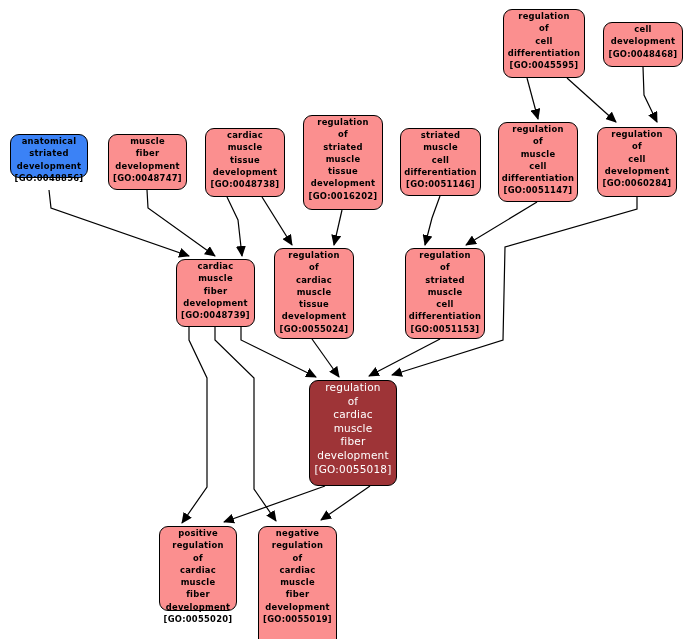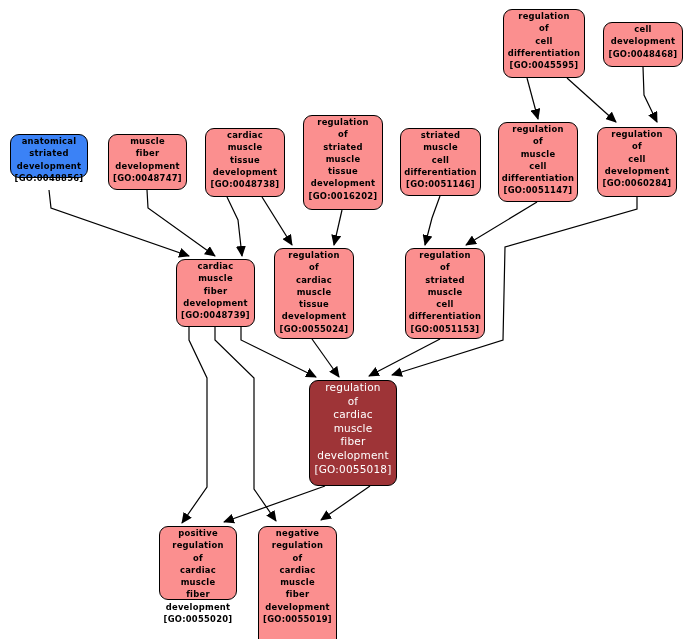--- a/index.html
+++ b/index.html
@@ -157,21 +157,21 @@
     </div>
     <div class="node focus" title="regulation of cardiac muscle fiber development [GO:0055018]" style="left: 309px; top: 380px; width: 88px; height: 106px; background: rgb(158, 52, 55); color: rgb(255, 255, 255);">
       <span>regulation</span>
       <span>of</span>
       <span>cardiac</span>
       <span>muscle</span>
       <span>fiber</span>
       <span>development</span>
       <span>[GO:0055018]</span>
     </div>
-    <div class="node" title="positive regulation of cardiac muscle fiber development [GO:0055020]" style="left: 159px; top: 526px; width: 78px; height: 74px; background: rgb(251, 143, 143); border-color: rgb(0, 0, 0);">
+    <div class="node" title="positive regulation of cardiac muscle fiber development [GO:0055020]" style="left: 159px; top: 526px; width: 78px; height: 85px; background: rgb(251, 143, 143); border-color: rgb(0, 0, 0);">
       <span>positive</span>
       <span>regulation</span>
       <span>of</span>
       <span>cardiac</span>
       <span>muscle</span>
       <span>fiber</span>
       <span>development</span>
       <span>[GO:0055020]</span>
     </div>
     <div class="node" title="negative regulation of cardiac muscle fiber development [GO:0055019]" style="left: 258px; top: 526px; width: 79px; height: 124px; background: rgb(251, 143, 143); border-color: rgb(0, 0, 0);">

